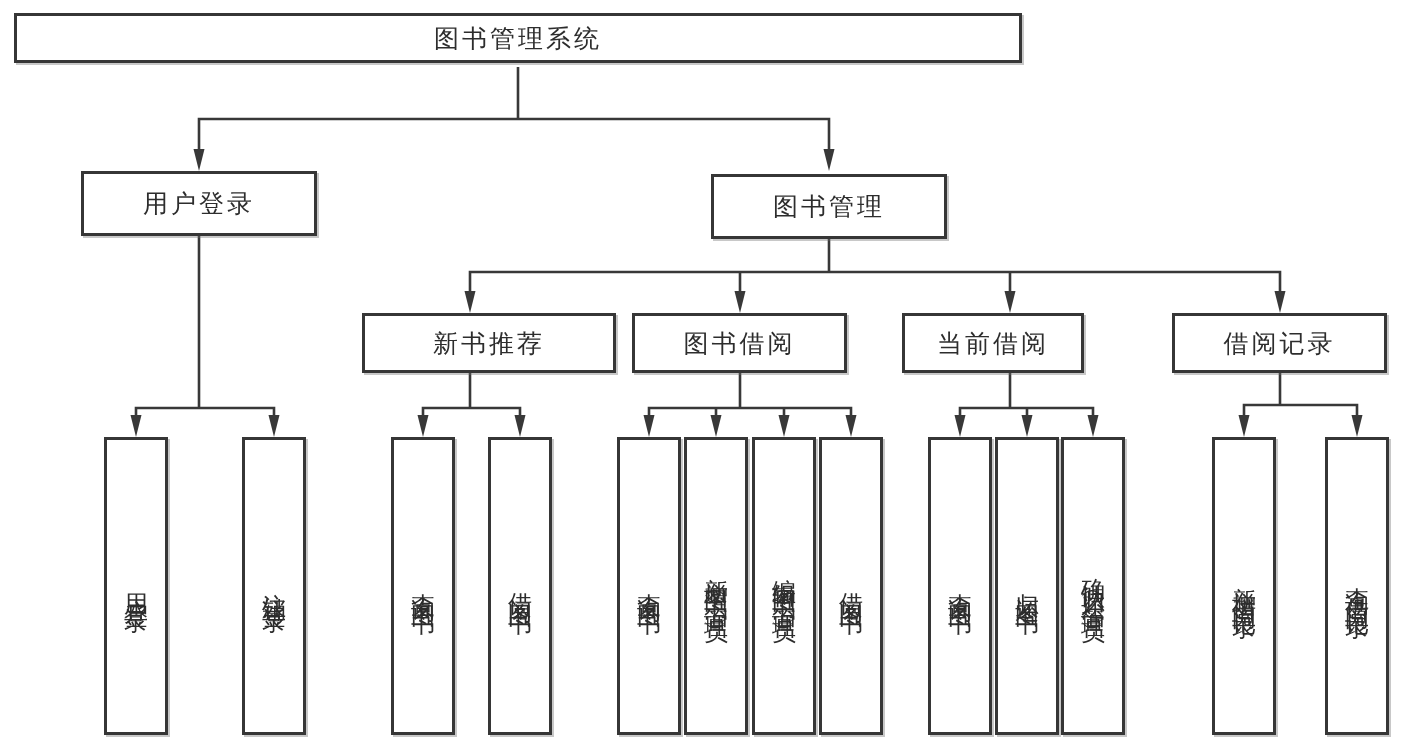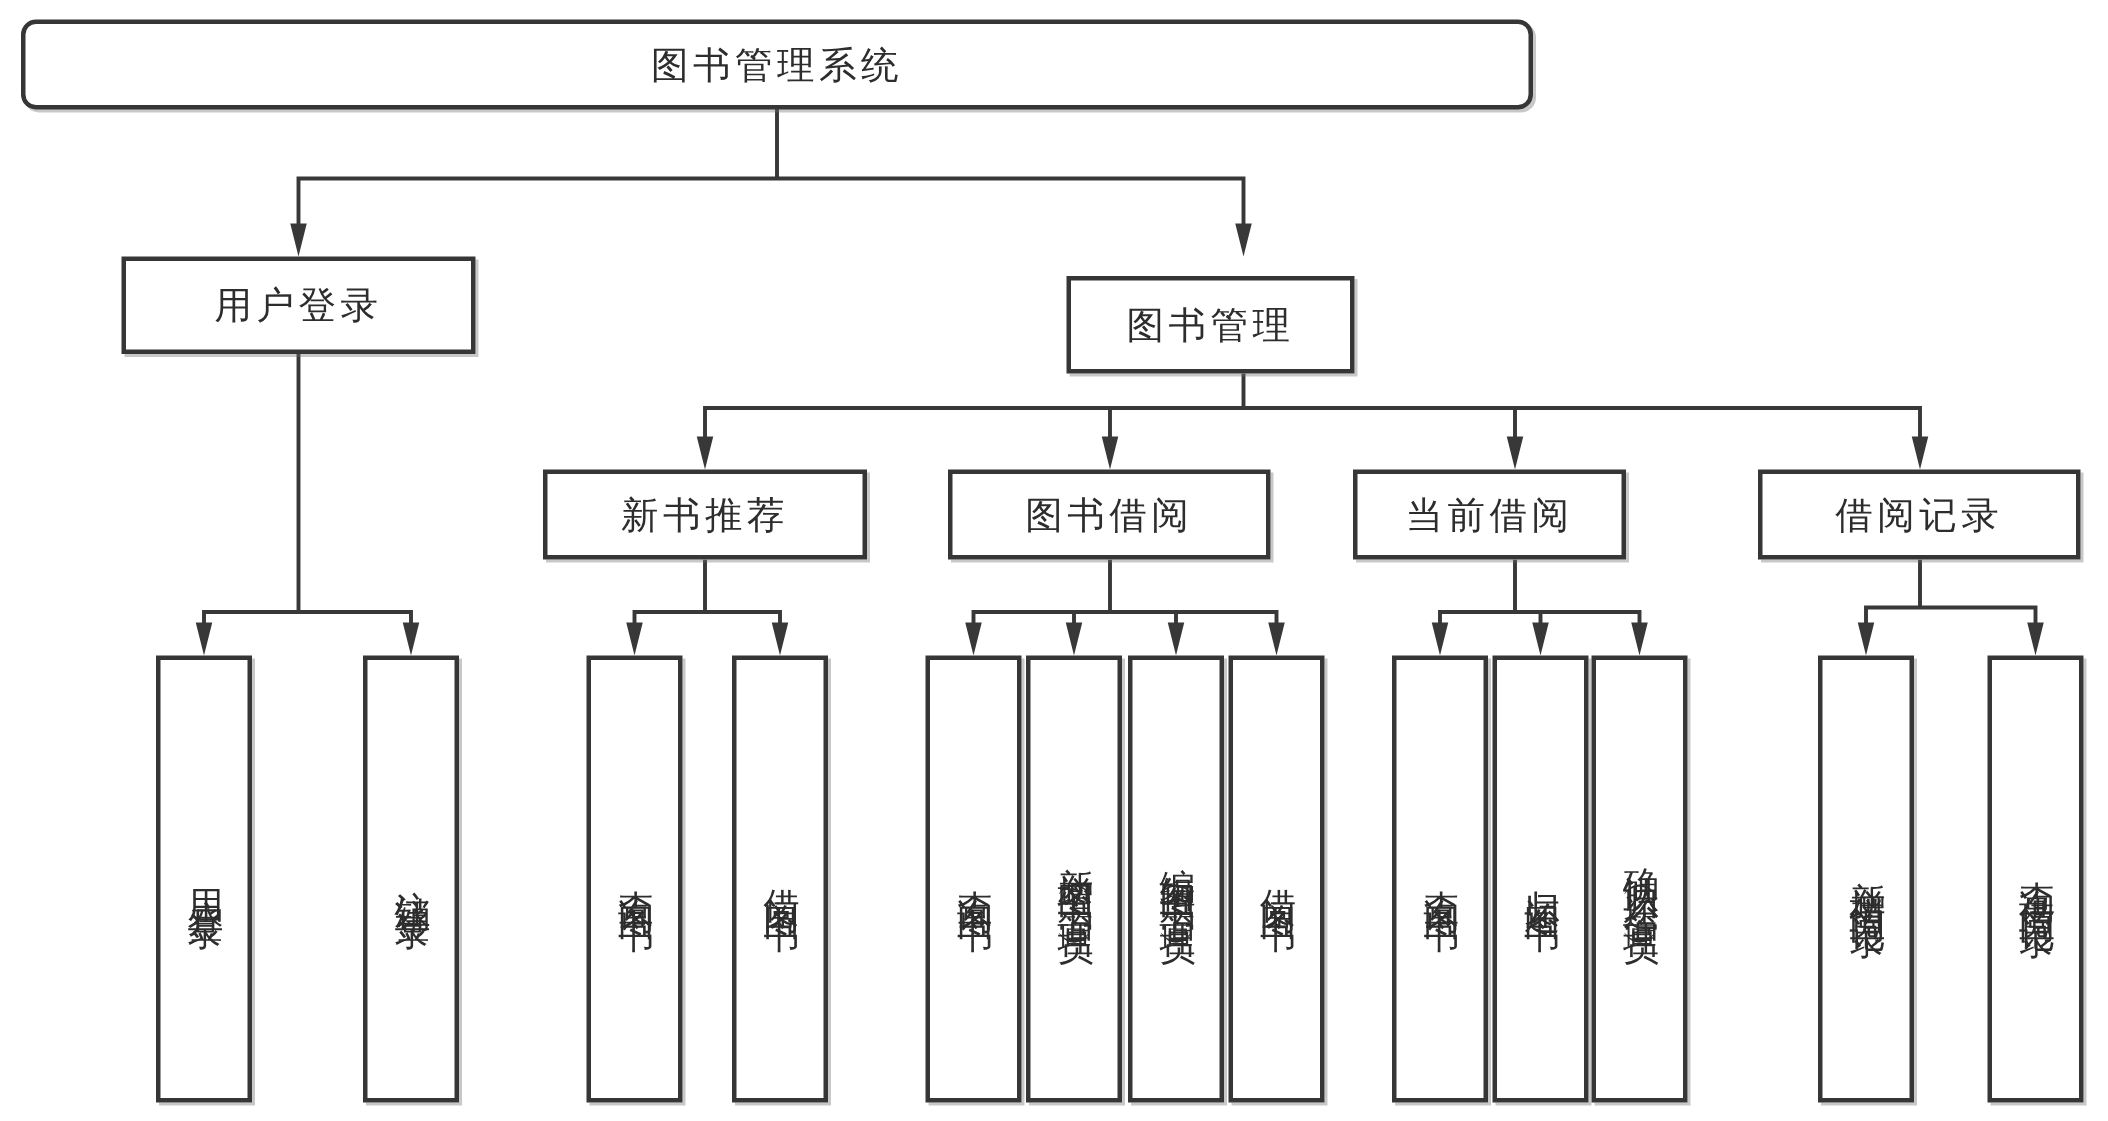--- a/index.html
+++ b/index.html
@@ -90,32 +90,32 @@
       <polygon points="778.5,415 789.5,415 784,437"></polygon>
       <polygon points="845.5,415 856.5,415 851,437"></polygon>
       <polygon points="954.5,415 965.5,415 960,437"></polygon>
       <polygon points="1021.5,415 1032.5,415 1027,437"></polygon>
       <polygon points="1087.5,415 1098.5,415 1093,437"></polygon>
       <polygon points="1238.5,415 1249.5,415 1244,437"></polygon>
       <polygon points="1351.5,415 1362.5,415 1357,437"></polygon>
     </g>
   </svg>
 
-  <div class="node h" style="left:14px; top:13px; width:1008px; height:60px;border-radius:10px;">
+  <div class="node h" style="left:14px; top:13px; width:1008px; height:50px;">
     <span class="lbl">图书管理系统</span>
   </div>
 
   <div class="node h" style="left:81px; top:171px; width:236px; height:65px;">
     <span class="lbl">用户登录</span>
   </div>
-  <div class="node h" style="left:711px; top:184px; width:192px; height:65px;">
+  <div class="node h" style="left:711px; top:174px; width:236px; height:65px;">
     <span class="lbl">图书管理</span>
   </div>
 
-  <div class="node h" style="left:362px; top:313px; width:216px; height:60px;">
+  <div class="node h" style="left:362px; top:313px; width:254px; height:60px;">
     <span class="lbl">新书推荐</span>
   </div>
   <div class="node h" style="left:632px; top:313px; width:215px; height:60px;">
     <span class="lbl">图书借阅</span>
   </div>
   <div class="node h" style="left:902px; top:313px; width:182px; height:60px;">
     <span class="lbl">当前借阅</span>
   </div>
   <div class="node h" style="left:1172px; top:313px; width:215px; height:60px;align-items:center;">
     <span class="lbl">借阅记录</span>

